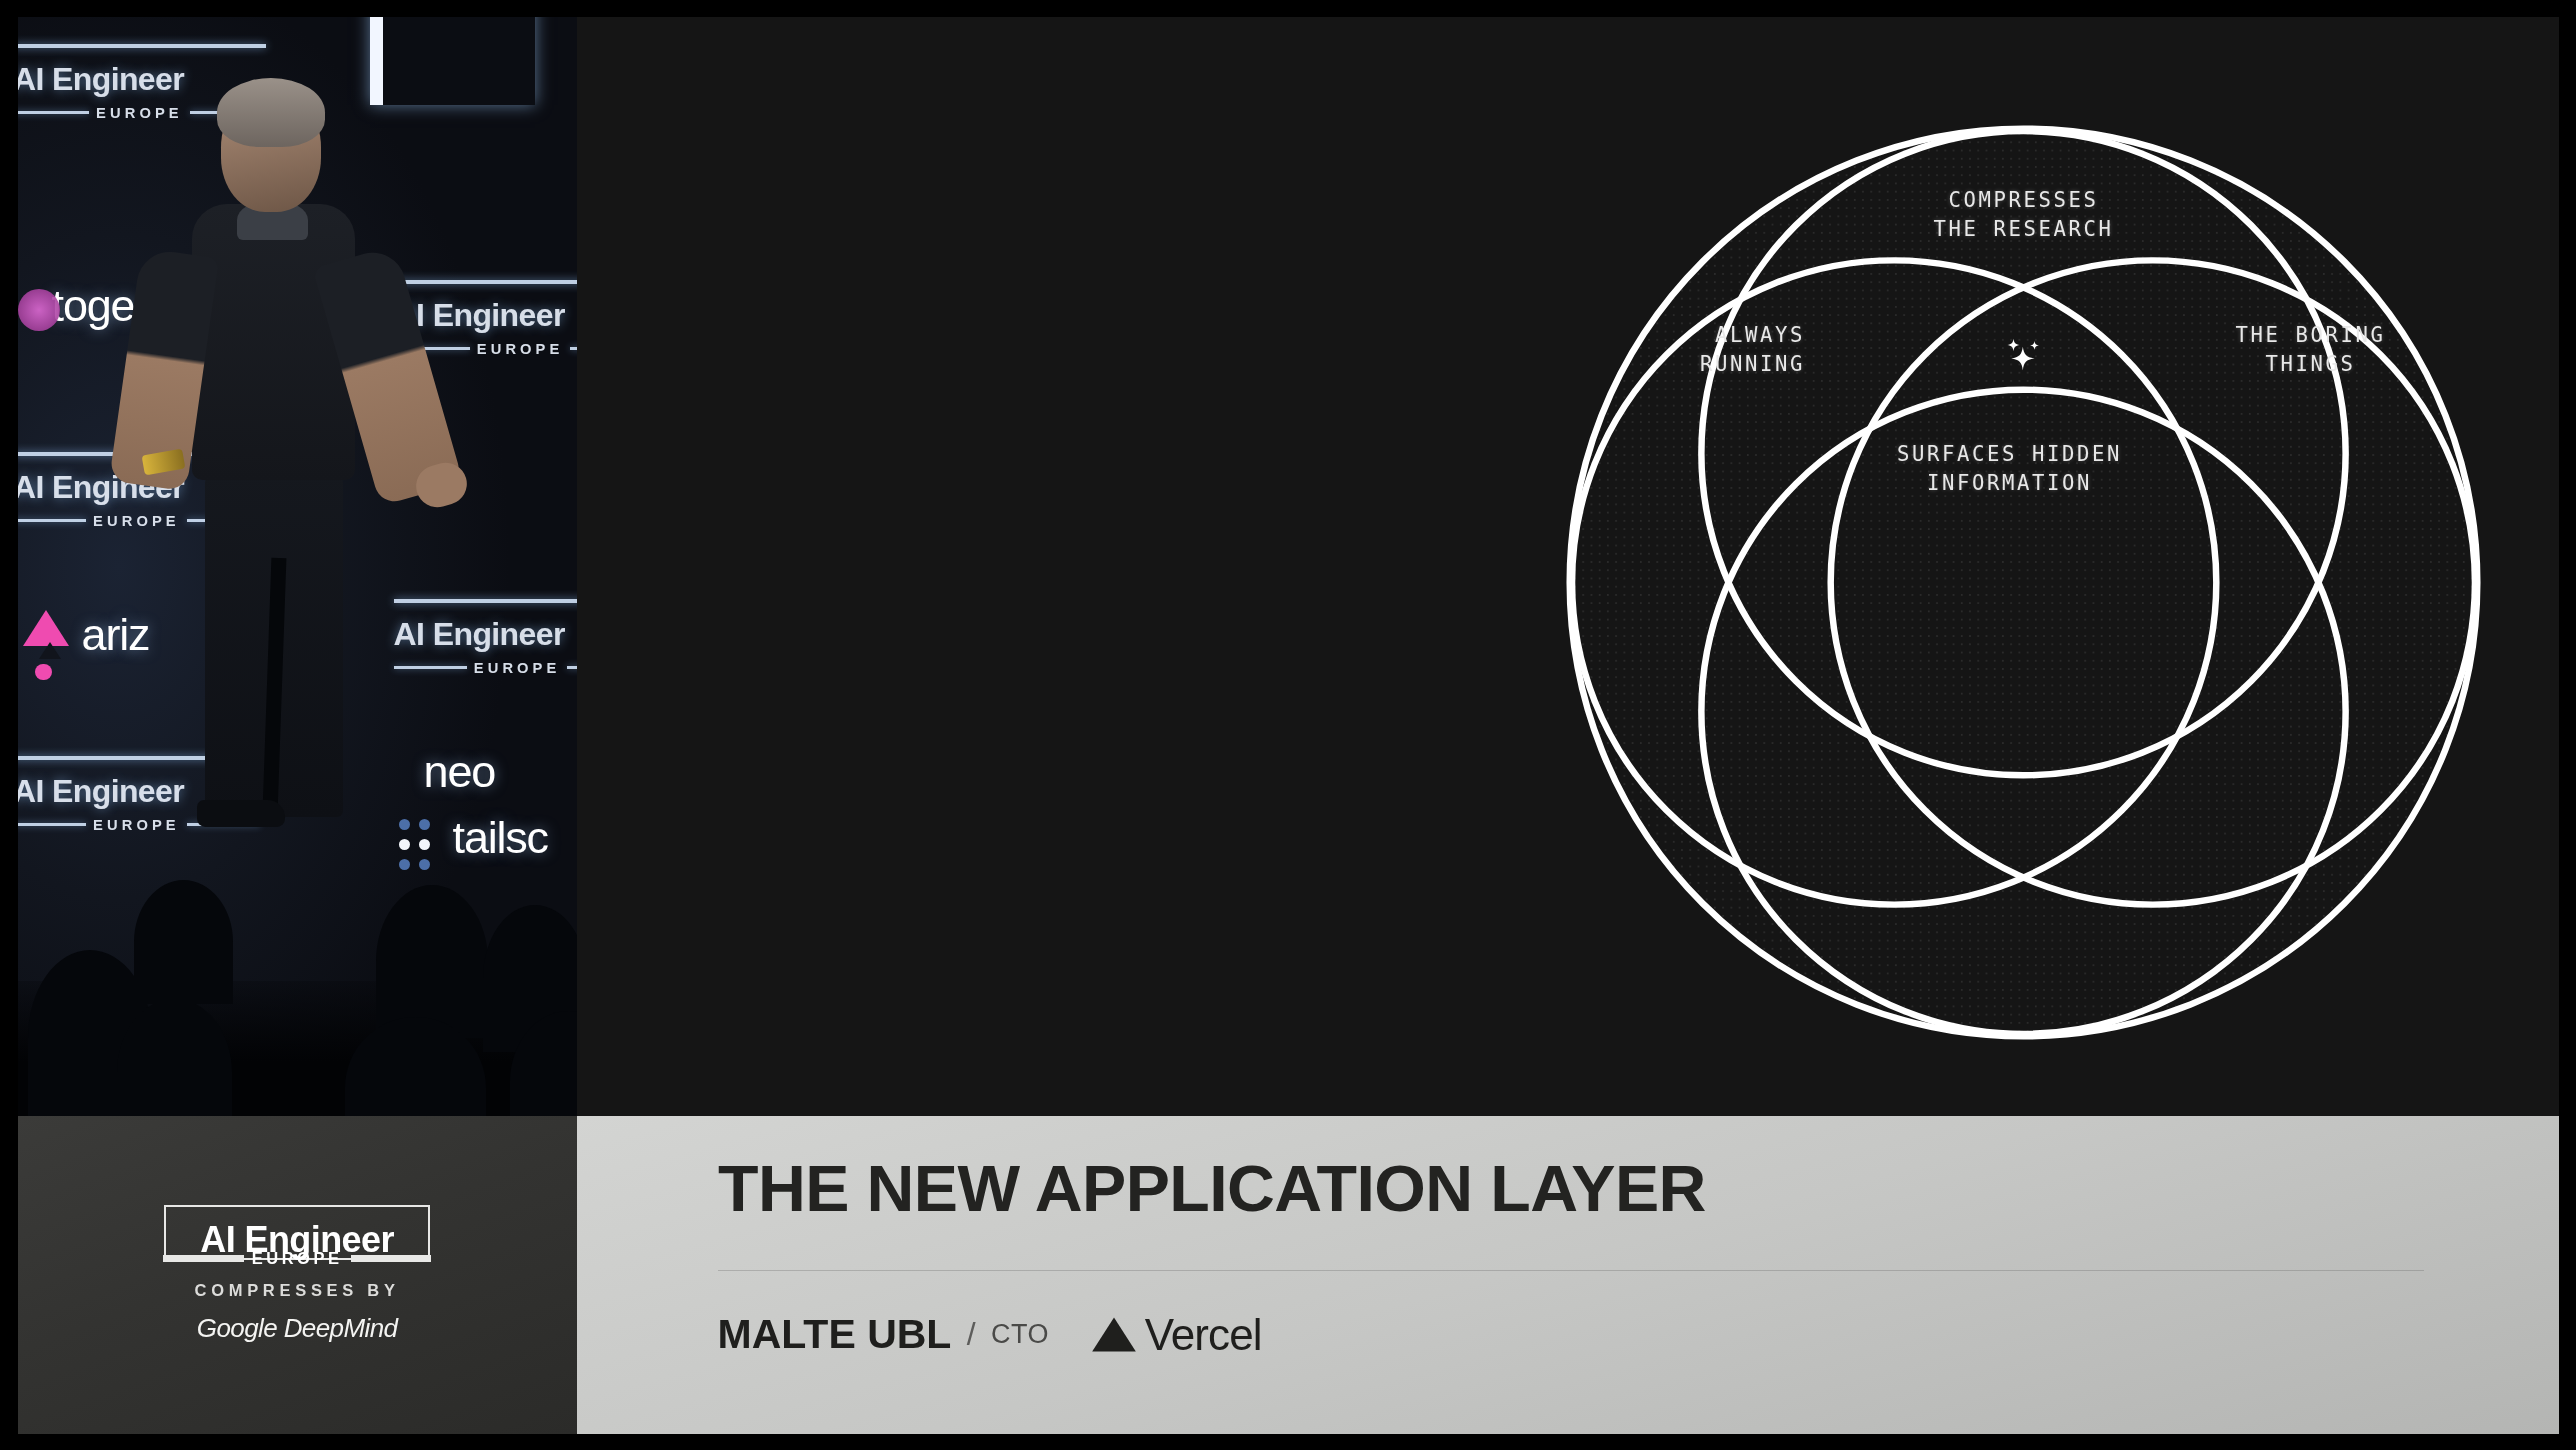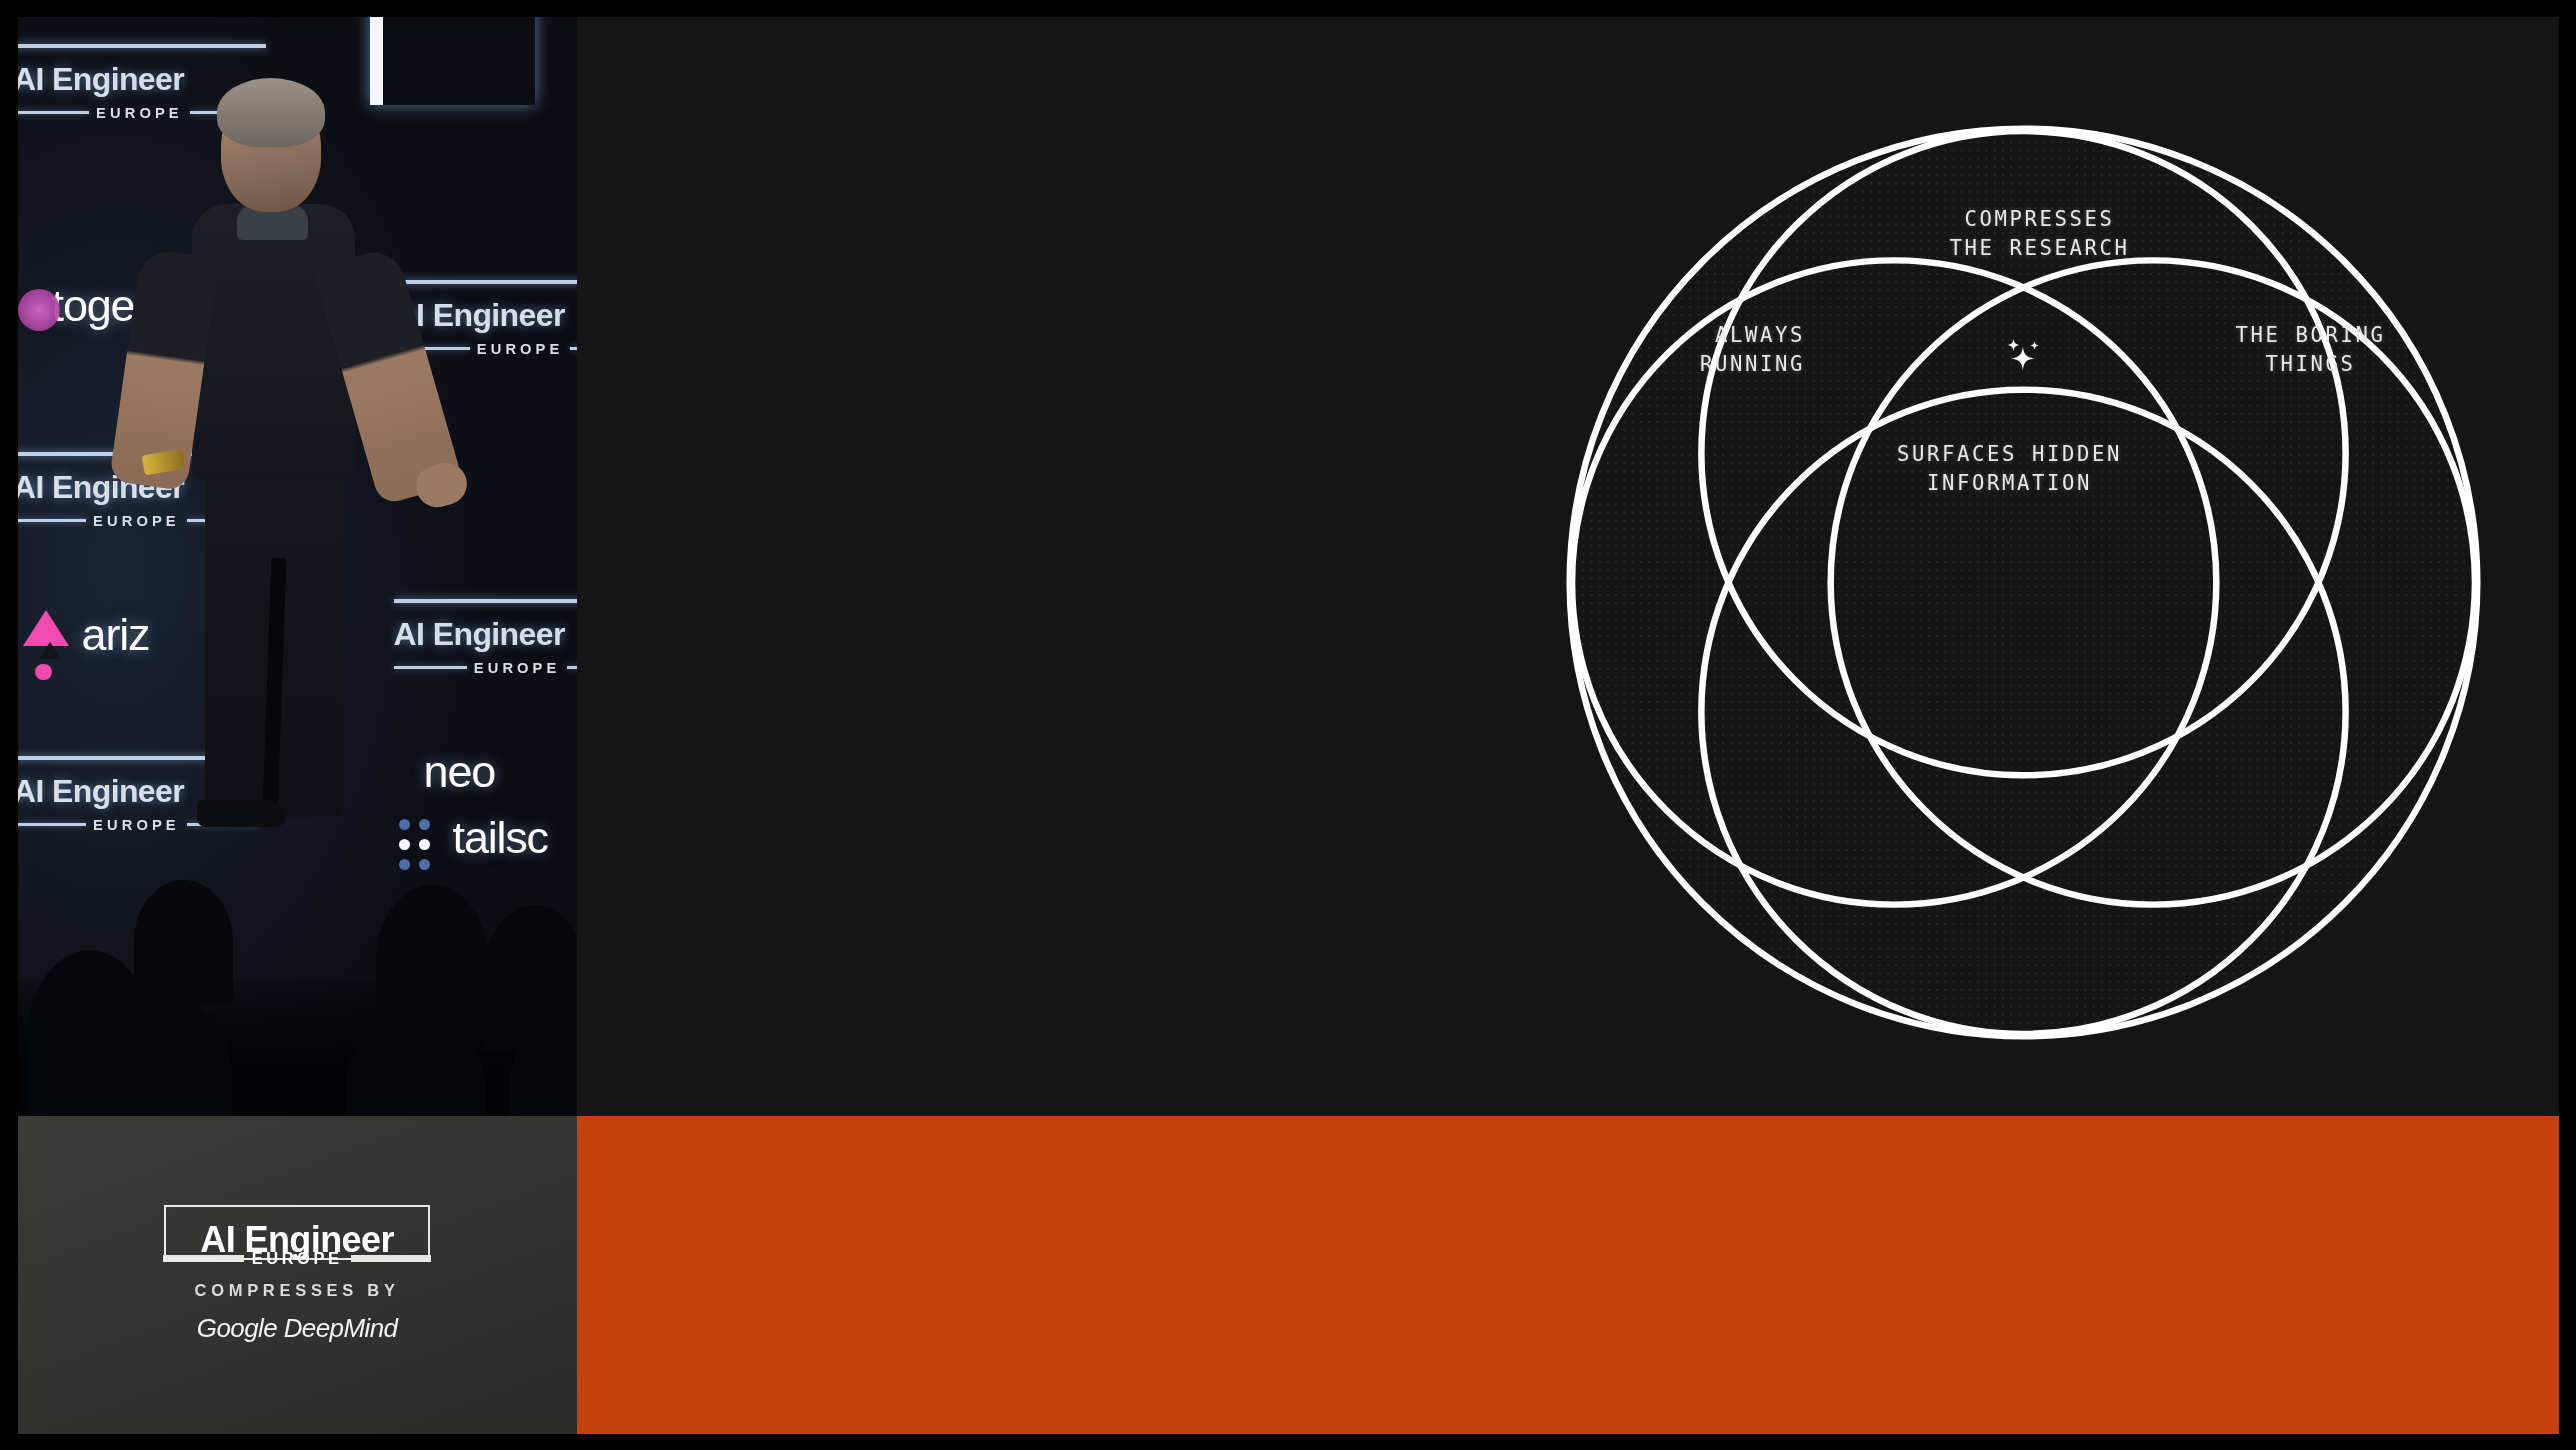--- a/index.html
+++ b/index.html
@@ -123,21 +123,21 @@
     color:#e8e8e8;
     font-family:"DejaVu Sans Mono", monospace;
     font-size:20.6px;
     letter-spacing:2.6px;
     line-height:1.42;
     text-align:center;
     white-space:pre-line;
     transform:translate(-50%,-50%);
     text-shadow:0 0 4.7px rgba(255,255,255,.25);
   }
-  #lbl-top    { left:459px; top:110px;margin-left:16px; }
+  #lbl-top    { left:459px; top:91px; }
   #lbl-left   { left:188px; top:226px;text-align:right; }
   #lbl-right  { left:746px; top:226px; }
   #lbl-bottom { left:445px; top:345px; }
 
   #venn-center-icon {
     position:absolute; left:459px; top:231px;
     transform:translate(-50%,-50%);
     width:56px; height:56px;
   }
 
@@ -372,15 +372,30 @@
         <div class="eu-strip">
           <div class="bar"></div>
           <div class="eu">EUROPE</div>
           <div class="bar"></div>
         </div>
       </div>
       <div class="presented">COMPRESSES BY</div>
       <div class="gdm">Google DeepMind</div>
     </div>
 
+    <div id="meta-panel">
+      <div id="talk-title">THE NEW APPLICATION LAYER</div>
+      <div id="meta-divider"></div>
+      <div id="speaker-row">
+        <div id="speaker-name">MALTE UBL</div>
+        <div id="speaker-sep">/</div>
+        <div id="speaker-role">CTO</div>
+        <div id="company">
+          <svg width="46" height="39" viewBox="0 0 78 66">
+            <polygon points="39,4 76,62 2,62" fill="#1f1f1d"></polygon>
+          </svg>
+          <div id="company-name">Vercel</div>
+        </div>
+      </div>
+    </div>
   </div>
 </div>
 
 
 </body></html>

